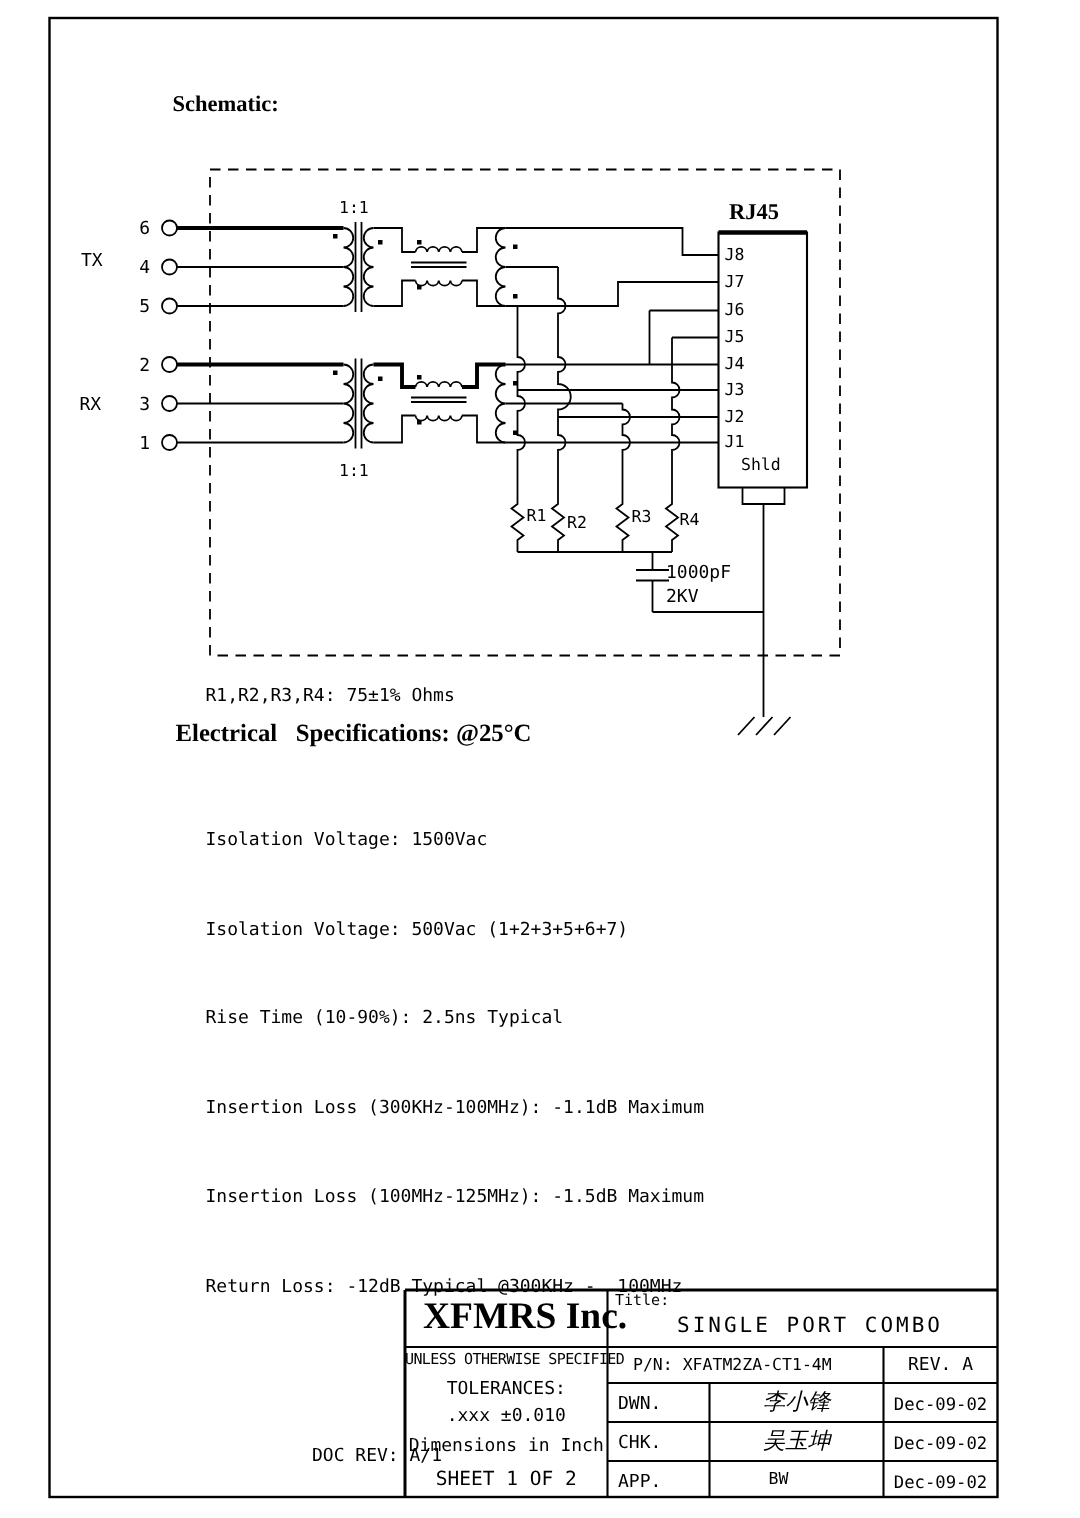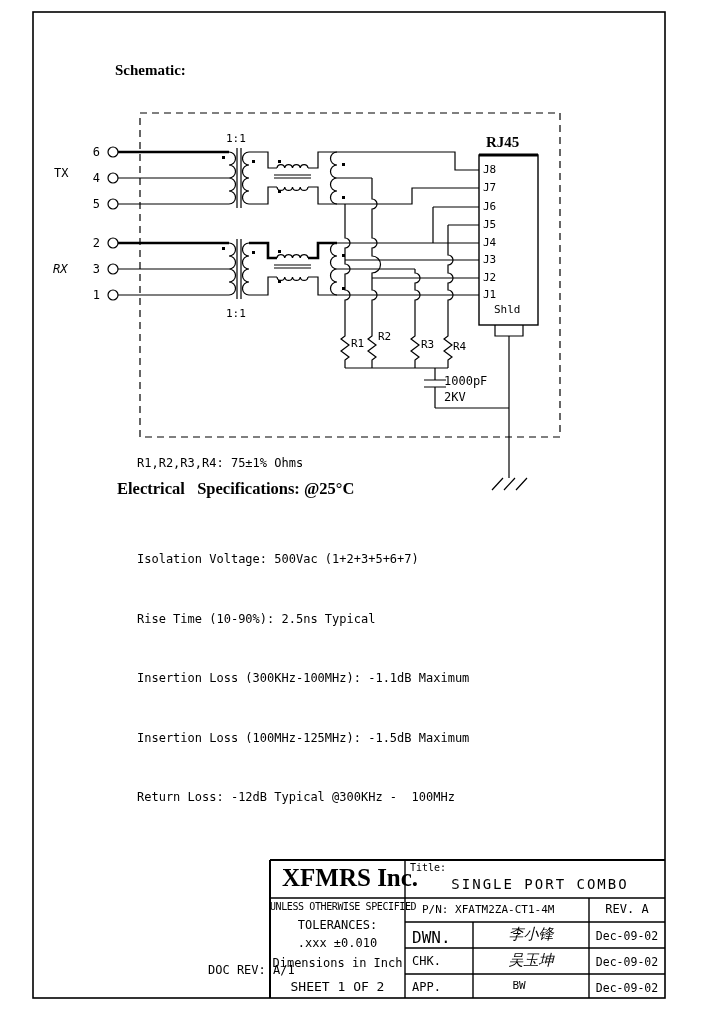--- a/index.html
+++ b/index.html
@@ -154,21 +154,21 @@
       <path d="M405,974 H665"></path>
       <path d="M473,922 V998"></path>
       <path d="M589,898 V998"></path>
     </g>
   </g>
 </svg>
 
 <span class="abs serif" style="left:115px;top:62px;font-size:15px;">Schematic:</span>
 
 <span class="abs mono lbl12" style="left:54px;top:166px;">TX</span>
-<span class="abs mono lbl12" style="left:53px;top:262px;font-style:italic;">RX</span>
+<span class="abs mono lbl12" style="left:53px;top:262px;">RX</span>
 
 <span class="abs mono lbl12 pin-num" style="left:84px;top:145px;">6</span>
 <span class="abs mono lbl12 pin-num" style="left:84px;top:171px;">4</span>
 <span class="abs mono lbl12 pin-num" style="left:84px;top:197px;">5</span>
 <span class="abs mono lbl12 pin-num" style="left:84px;top:236px;">2</span>
 <span class="abs mono lbl12 pin-num" style="left:84px;top:262px;">3</span>
 <span class="abs mono lbl12 pin-num" style="left:84px;top:288px;">1</span>
 
 <span class="abs mono lbl" style="left:226px;top:132px;">1:1</span>
 <span class="abs mono lbl" style="left:226px;top:307px;">1:1</span>
@@ -178,32 +178,33 @@
 <span class="abs mono lbl" style="left:483px;top:181px;">J7</span>
 <span class="abs mono lbl" style="left:483px;top:200px;">J6</span>
 <span class="abs mono lbl" style="left:483px;top:218px;">J5</span>
 <span class="abs mono lbl" style="left:483px;top:236px;">J4</span>
 <span class="abs mono lbl" style="left:483px;top:253px;">J3</span>
 <span class="abs mono lbl" style="left:483px;top:271px;">J2</span>
 <span class="abs mono lbl" style="left:483px;top:288px;">J1</span>
 <span class="abs mono lbl" style="left:494px;top:303px;">Shld</span>
 
 <span class="abs mono lbl" style="left:351px;top:337px;">R1</span>
-<span class="abs mono lbl" style="left:378px;top:330px;">R2</span>
+<span class="abs mono lbl" style="left:378px;top:342px;">R2</span>
 <span class="abs mono lbl" style="left:421px;top:338px;">R3</span>
 <span class="abs mono lbl" style="left:453px;top:340px;">R4</span>
 
 <span class="abs mono lbl12" style="left:444px;top:374px;">1000pF</span>
 <span class="abs mono lbl12" style="left:444px;top:390px;">2KV</span>
 
 <span class="abs mono lbl12" style="left:137px;top:456px;">R1,R2,R3,R4: 75±1% Ohms</span>
 
 <span class="abs serif" style="left:117px;top:479px;font-size:16.5px;">Electrical   Specifications: @25°C</span>
 
 <div class="abs" style="left:137px;top:511px;">
+  <div class="spec-line">Isolation Voltage: 1500Vac</div>
   <div class="spec-line">Isolation Voltage: 500Vac (1+2+3+5+6+7)</div>
   <div class="spec-line">Rise Time (10-90%): 2.5ns Typical</div>
   <div class="spec-line">Insertion Loss (300KHz-100MHz): -1.1dB Maximum</div>
   <div class="spec-line">Insertion Loss (100MHz-125MHz): -1.5dB Maximum</div>
   <div class="spec-line">Return Loss: -12dB Typical @300KHz -  100MHz</div>
   
   
   
   
   
@@ -215,21 +216,21 @@
 
 <span class="tb-text mono ctr" style="left:270px;top:901px;width:135px;font-size:10px;letter-spacing:-0.4px;">UNLESS OTHERWISE SPECIFIED</span>
 <span class="tb-text mono ctr" style="left:270px;top:918px;width:135px;font-size:12px;">TOLERANCES:</span>
 <span class="tb-text mono ctr" style="left:270px;top:936px;width:135px;font-size:12px;">.xxx ±0.010</span>
 <span class="tb-text mono ctr" style="left:270px;top:956px;width:135px;font-size:12px;">Dimensions in Inch</span>
 <span class="tb-text mono ctr" style="left:270px;top:979px;width:135px;font-size:13px;">SHEET 1 OF 2</span>
 
 <span class="tb-text mono" style="left:422px;top:903px;font-size:11px;">P/N: XFATM2ZA-CT1-4M</span>
 <span class="tb-text mono ctr" style="left:589px;top:902px;width:76px;font-size:12px;">REV. A</span>
 
-<span class="tb-text mono" style="left:412px;top:928px;font-size:16px;">DWN.</span>
+<span class="tb-text mono" style="left:412px;top:928px;font-size:12px;">DWN.</span>
 <span class="tb-text sig ctr" style="left:473px;top:925px;width:116px;font-size:15px;">李小锋</span>
 <span class="tb-text mono ctr" style="left:589px;top:929px;width:76px;font-size:11.5px;">Dec-09-02</span>
 
 <span class="tb-text mono" style="left:412px;top:954px;font-size:12px;">CHK.</span>
 <span class="tb-text sig ctr" style="left:473px;top:951px;width:116px;font-size:15px;">吴玉坤</span>
 <span class="tb-text mono ctr" style="left:589px;top:955px;width:76px;font-size:11.5px;">Dec-09-02</span>
 
 <span class="tb-text mono" style="left:412px;top:980px;font-size:12px;">APP.</span>
 <span class="tb-text mono ctr" style="left:473px;top:979px;width:92px;font-size:11px;">BW</span>
 <span class="tb-text mono ctr" style="left:589px;top:981px;width:76px;font-size:11.5px;">Dec-09-02</span>

